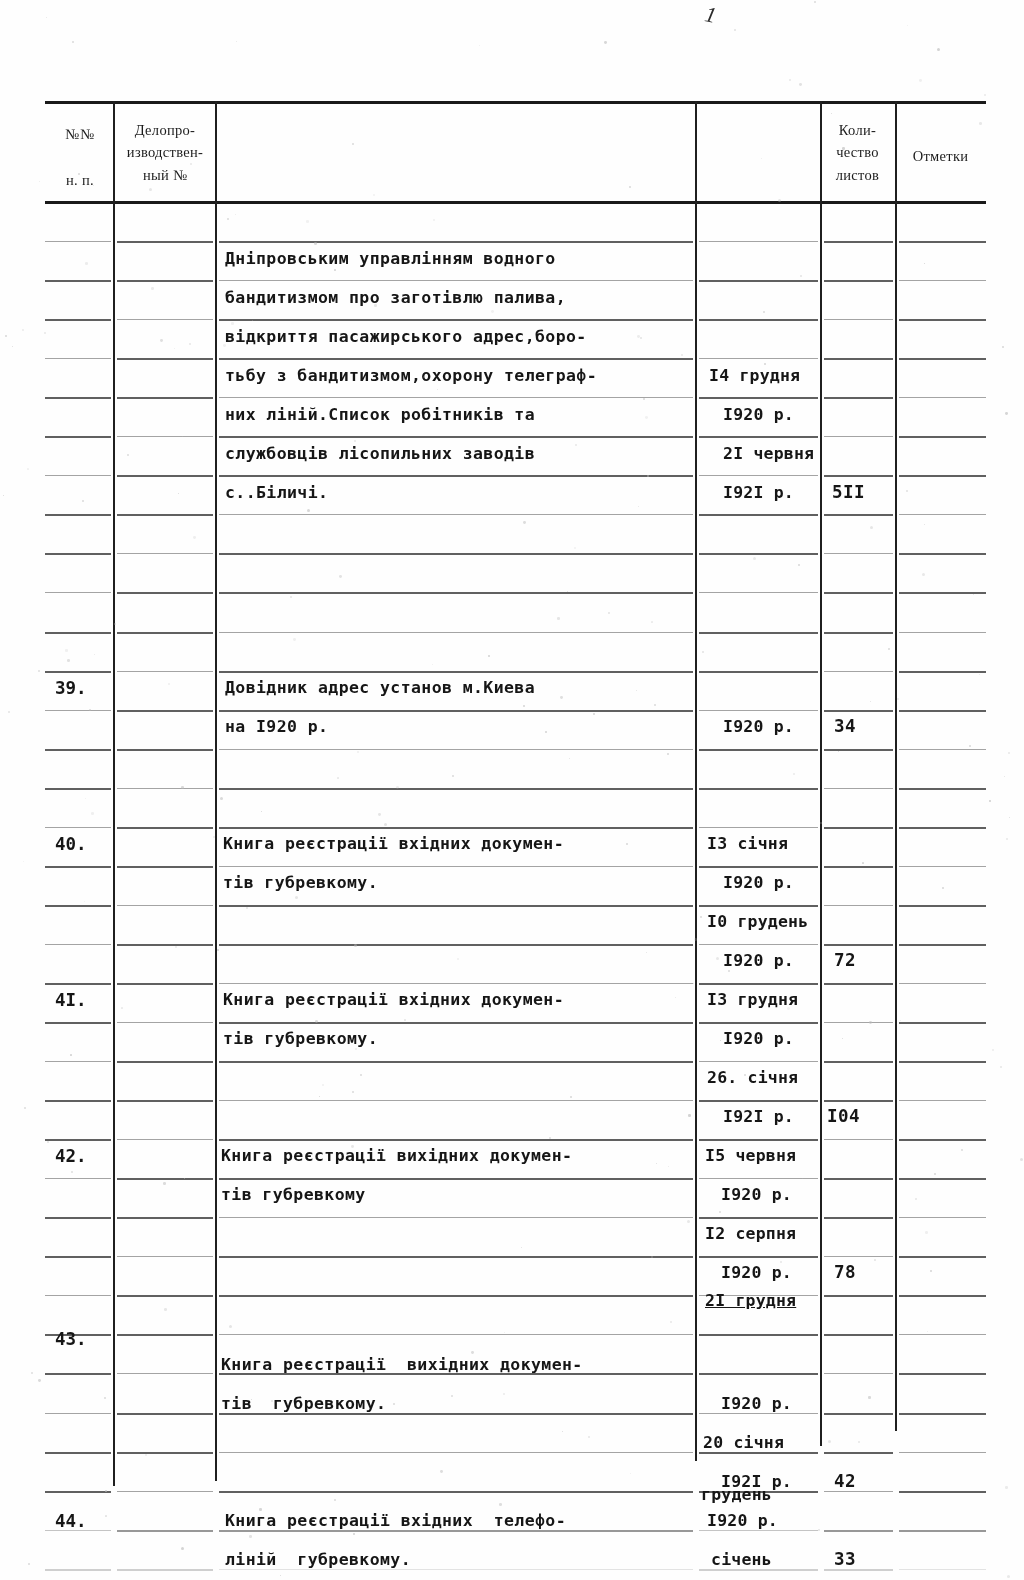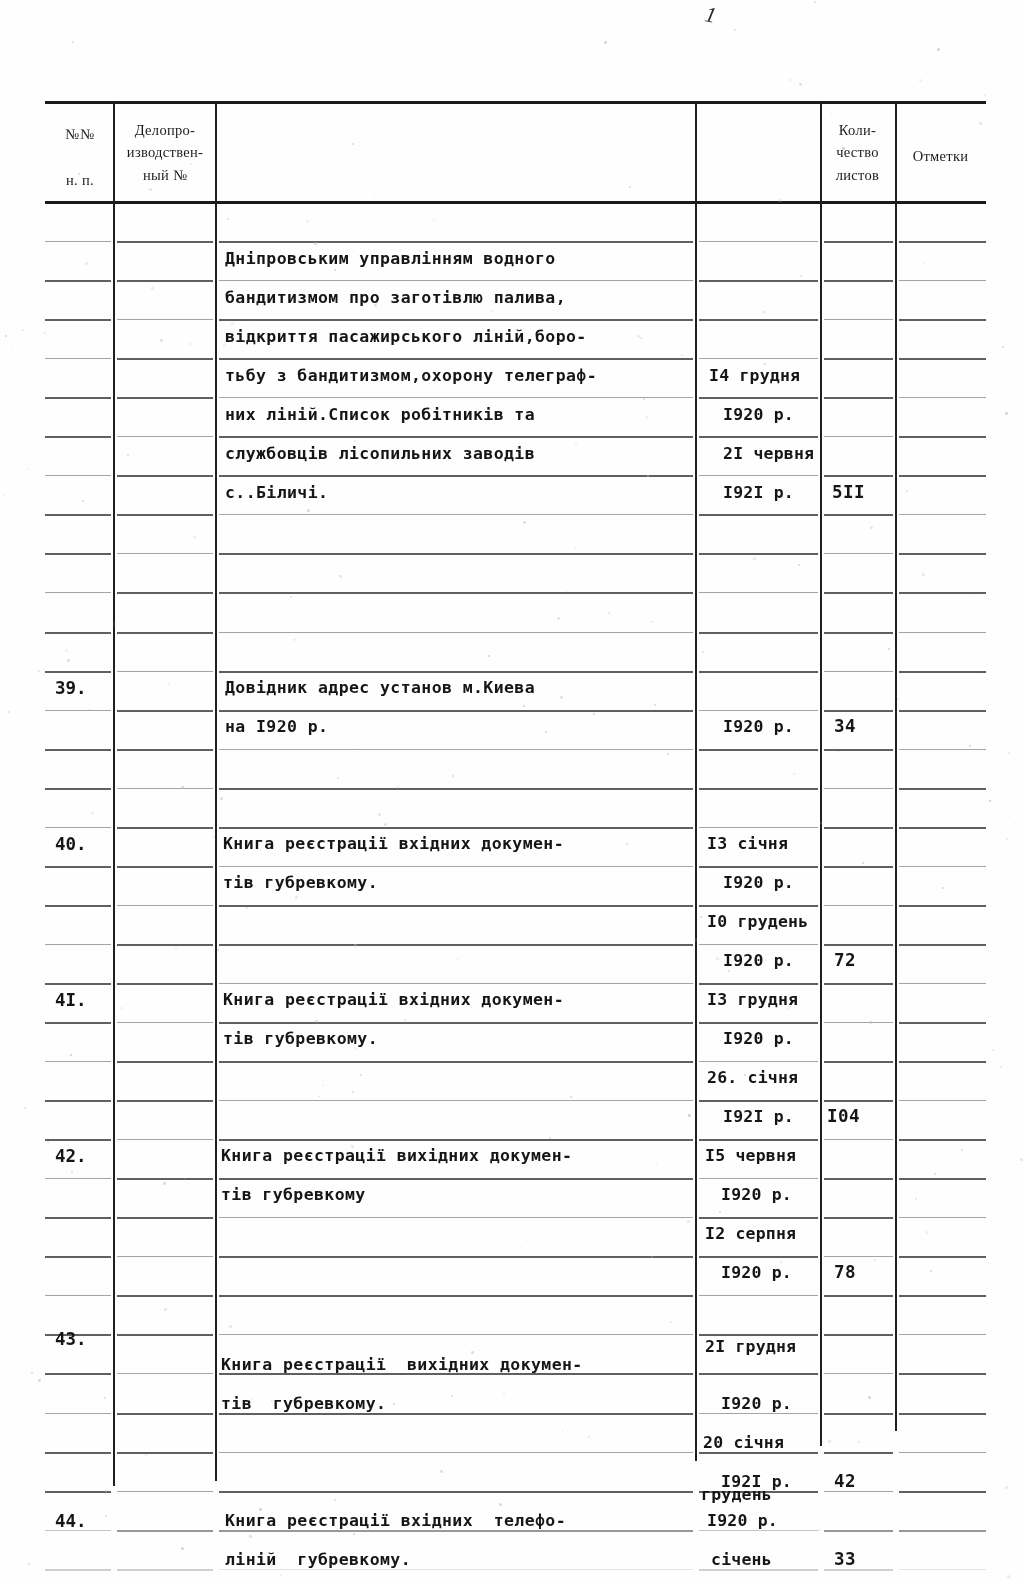--- a/index.html
+++ b/index.html
@@ -367,21 +367,21 @@
         <div class="rule" style="left: 0px; top: 1468px; width: 66px; opacity: 0.26;"></div>
         <div class="rule" style="left: 72px; top: 1468px; width: 96px; opacity: 0.26;"></div>
         <div class="rule light" style="left: 174px; top: 1468px; width: 474px; opacity: 0.15;"></div>
         <div class="rule" style="left: 654px; top: 1468px; width: 119px; opacity: 0.26;"></div>
         <div class="rule" style="left: 779px; top: 1468px; width: 69px; opacity: 0.26;"></div>
         <div class="rule light" style="left: 854px; top: 1468px; width: 87px; opacity: 0.15;"></div>
       </div>
 
     <div class="typed" style="left:180px; top:148px;">Дніпровським управлінням водного</div>
     <div class="typed" style="left:180px; top:187px;">бандитизмом про заготівлю палива,</div>
-    <div class="typed" style="left:180px; top:226px;">відкриття пасажирського ліній,боро-</div>
+    <div class="typed" style="left:180px; top:226px;">відкриття пасажирського адрес,боро-</div>
     <div class="typed" style="left:180px; top:265px;">тьбу з бандитизмом,охорону телеграф-</div>
     <div class="typed" style="left:180px; top:304px;">них ліній.Список робітників та</div>
     <div class="typed" style="left:180px; top:343px;">службовців лісопильних заводів</div>
     <div class="typed" style="left:180px; top:382px;">с..Біличі.</div>
 
     <div class="typed date" style="left:664px; top:265px;">I4 грудня</div>
     <div class="typed date" style="left:678px; top:304px;">I920 р.</div>
     <div class="typed date" style="left:678px; top:343px;">2I червня</div>
     <div class="typed date" style="left:678px; top:382px;">I92I р.</div>
     <div class="typed cnt" style="left:787px; top:381px;">5II</div>
@@ -415,21 +415,21 @@
     <div class="typed" style="left:176px; top:1084px;">тів губревкому</div>
     <div class="typed date" style="left:660px; top:1045px;">I5 червня</div>
     <div class="typed date" style="left:676px; top:1084px;">I920 р.</div>
     <div class="typed date" style="left:660px; top:1123px;">I2 серпня</div>
     <div class="typed date" style="left:676px; top:1162px;">I920 р.</div>
     <div class="typed cnt" style="left:789px; top:1161px;">78</div>
 
     <div class="typed num" style="left:10px;  top:1228px;">43.</div>
     <div class="typed" style="left:176px; top:1254px;">Книга реєстрації  вихідних докумен-</div>
     <div class="typed" style="left:176px; top:1293px;">тів  губревкому.</div>
-    <div class="typed date" style="left:660px; top:1236px;">2I грудня</div>
+    <div class="typed date" style="left:660px; top:1190px;text-decoration:underline;">2I грудня</div>
     <div class="typed date" style="left:676px; top:1293px;">I920 р.</div>
     <div class="typed date" style="left:658px; top:1332px;">20 січня</div>
     <div class="typed date" style="left:676px; top:1371px;">I92I р.</div>
     <div class="typed cnt" style="left:789px; top:1370px;">42</div>
 
     <div class="typed num" style="left:10px;  top:1410px;">44.</div>
     <div class="typed" style="left:180px; top:1410px;">Книга реєстрації вхідних  телефо-</div>
     <div class="typed" style="left:180px; top:1449px;">ліній  губревкому.</div>
     <div class="typed date" style="left:656px; top:1384px;">грудень</div>
     <div class="typed date" style="left:662px; top:1410px;">I920 р.</div>

